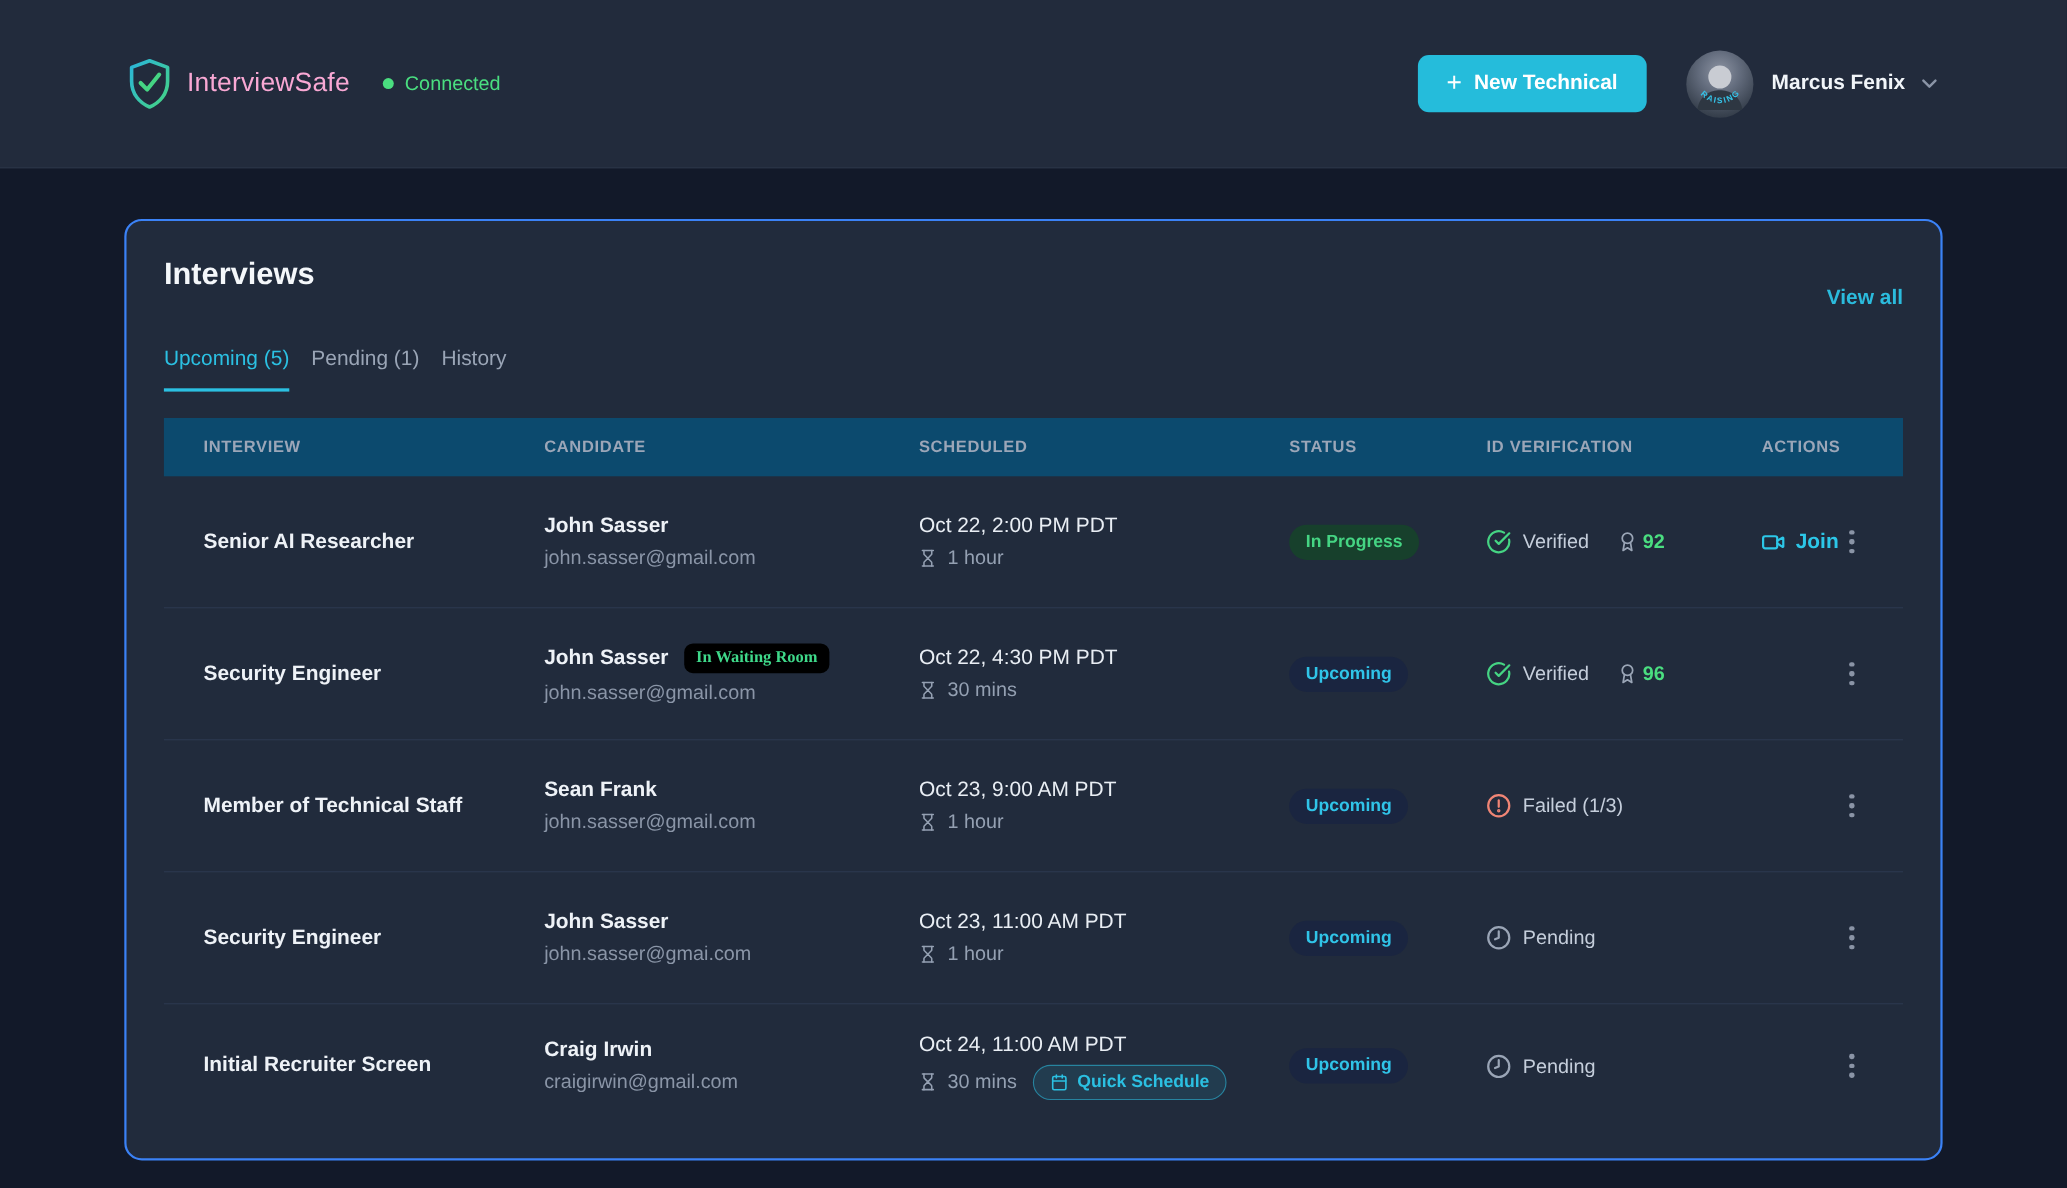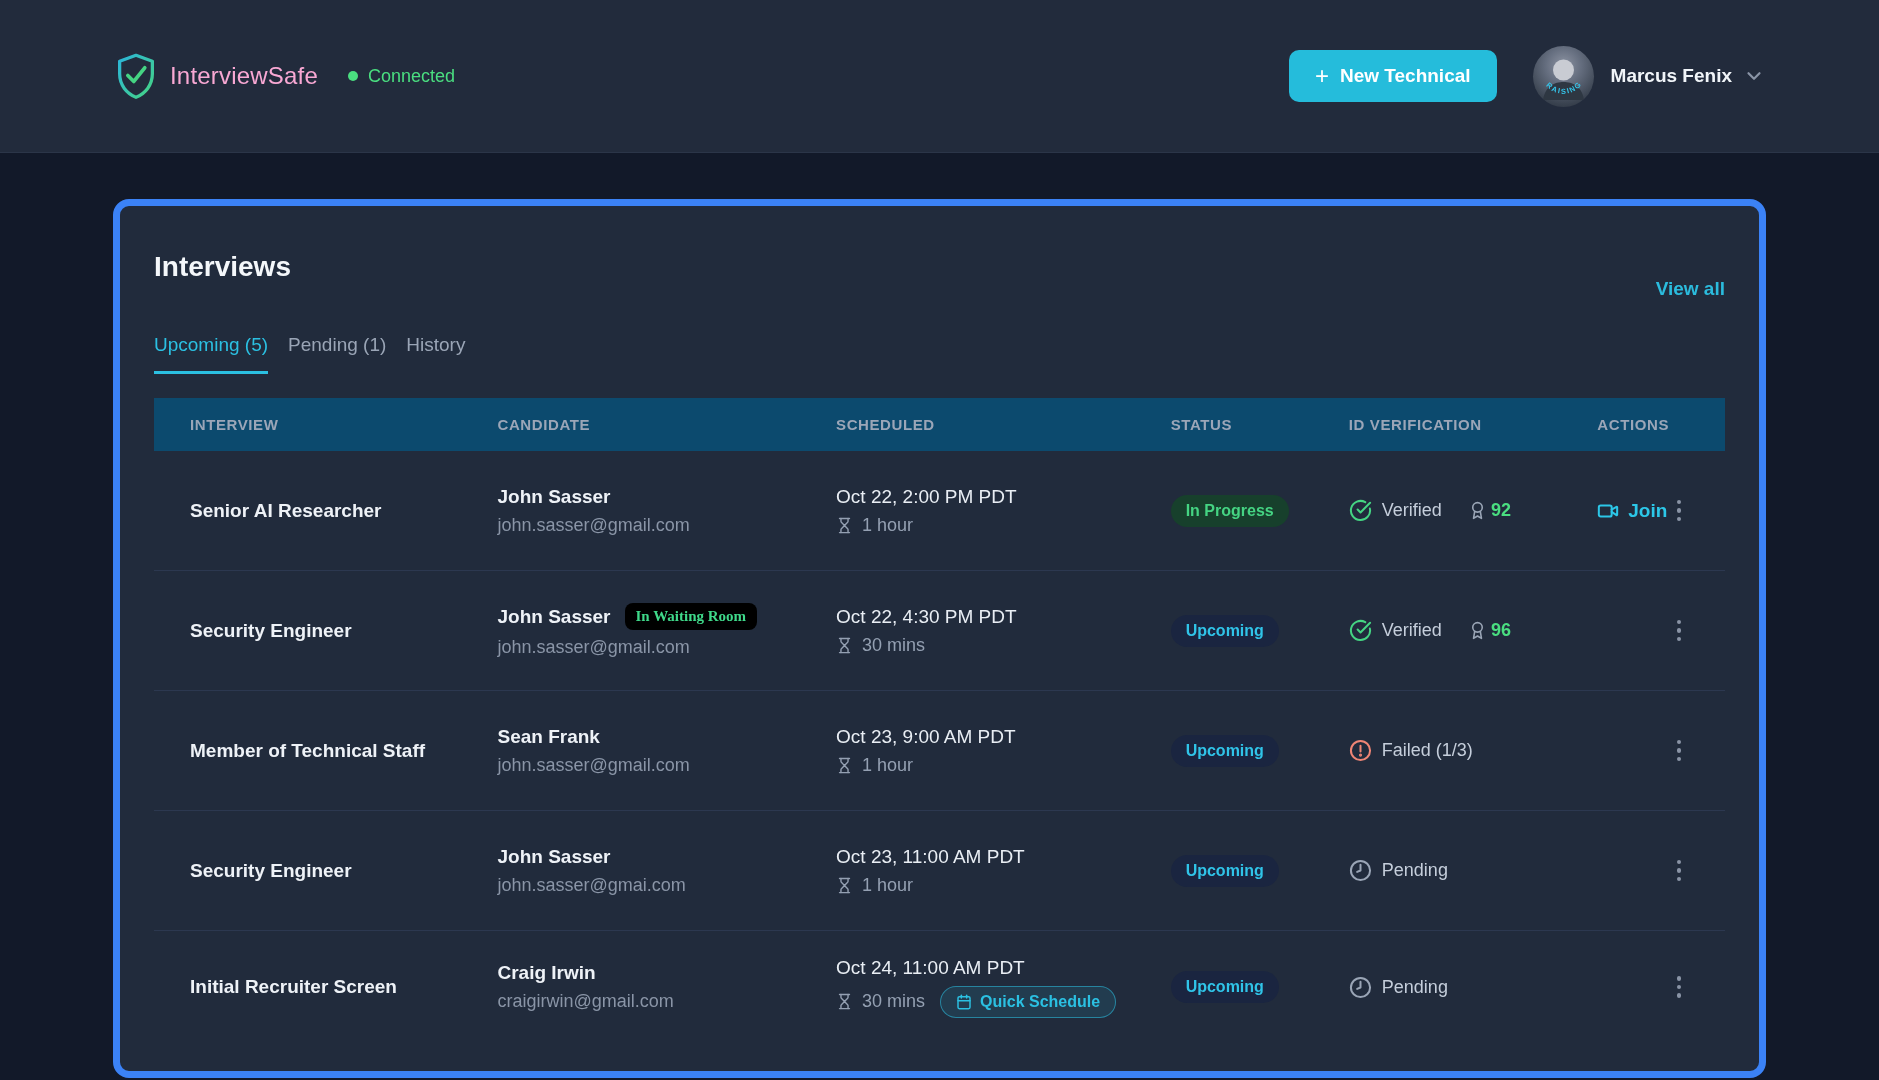--- a/index.html
+++ b/index.html
@@ -37,22 +37,22 @@
     width:61px; height:61px; border-radius:50%;
     background:radial-gradient(circle at 50% 32%, #8d94a3 0%, #646d7e 35%, #39424f 75%, #232b38 100%);
     position:relative; overflow:hidden; flex:0 0 auto;
   }
   .user-name { font-size:19px; font-weight:700; color:#f1f5f9; margin-left:17px; }
   .user-chevron { margin-left:11px; display:flex; align-items:center; }
   
   .main { padding:46px 113px 0; }
   .card {
     background:#212b3c; border-radius:16px;
-    border:7px solid #3b82f6;
-    padding:28px 34px 28px;
+    border:2px solid #3b82f6;
+    padding:15px 34px 28px;
     min-height:772px;
   }
   .card-head { display:flex; align-items:center; justify-content:space-between; }
   .card-title { font-size:28px; font-weight:700; color:#f4f7fa; }
   .view-all { font-size:19px; font-weight:600; color:#2bbbdd; text-decoration:none; cursor:pointer;margin-top:44px; }
   .tabs { display:flex; gap:20px; margin-top:34px; }
   .tab {
     font-size:19px; color:#9aa5b6; padding-bottom:15px; cursor:pointer;
     border-bottom:3px solid transparent;
   }

